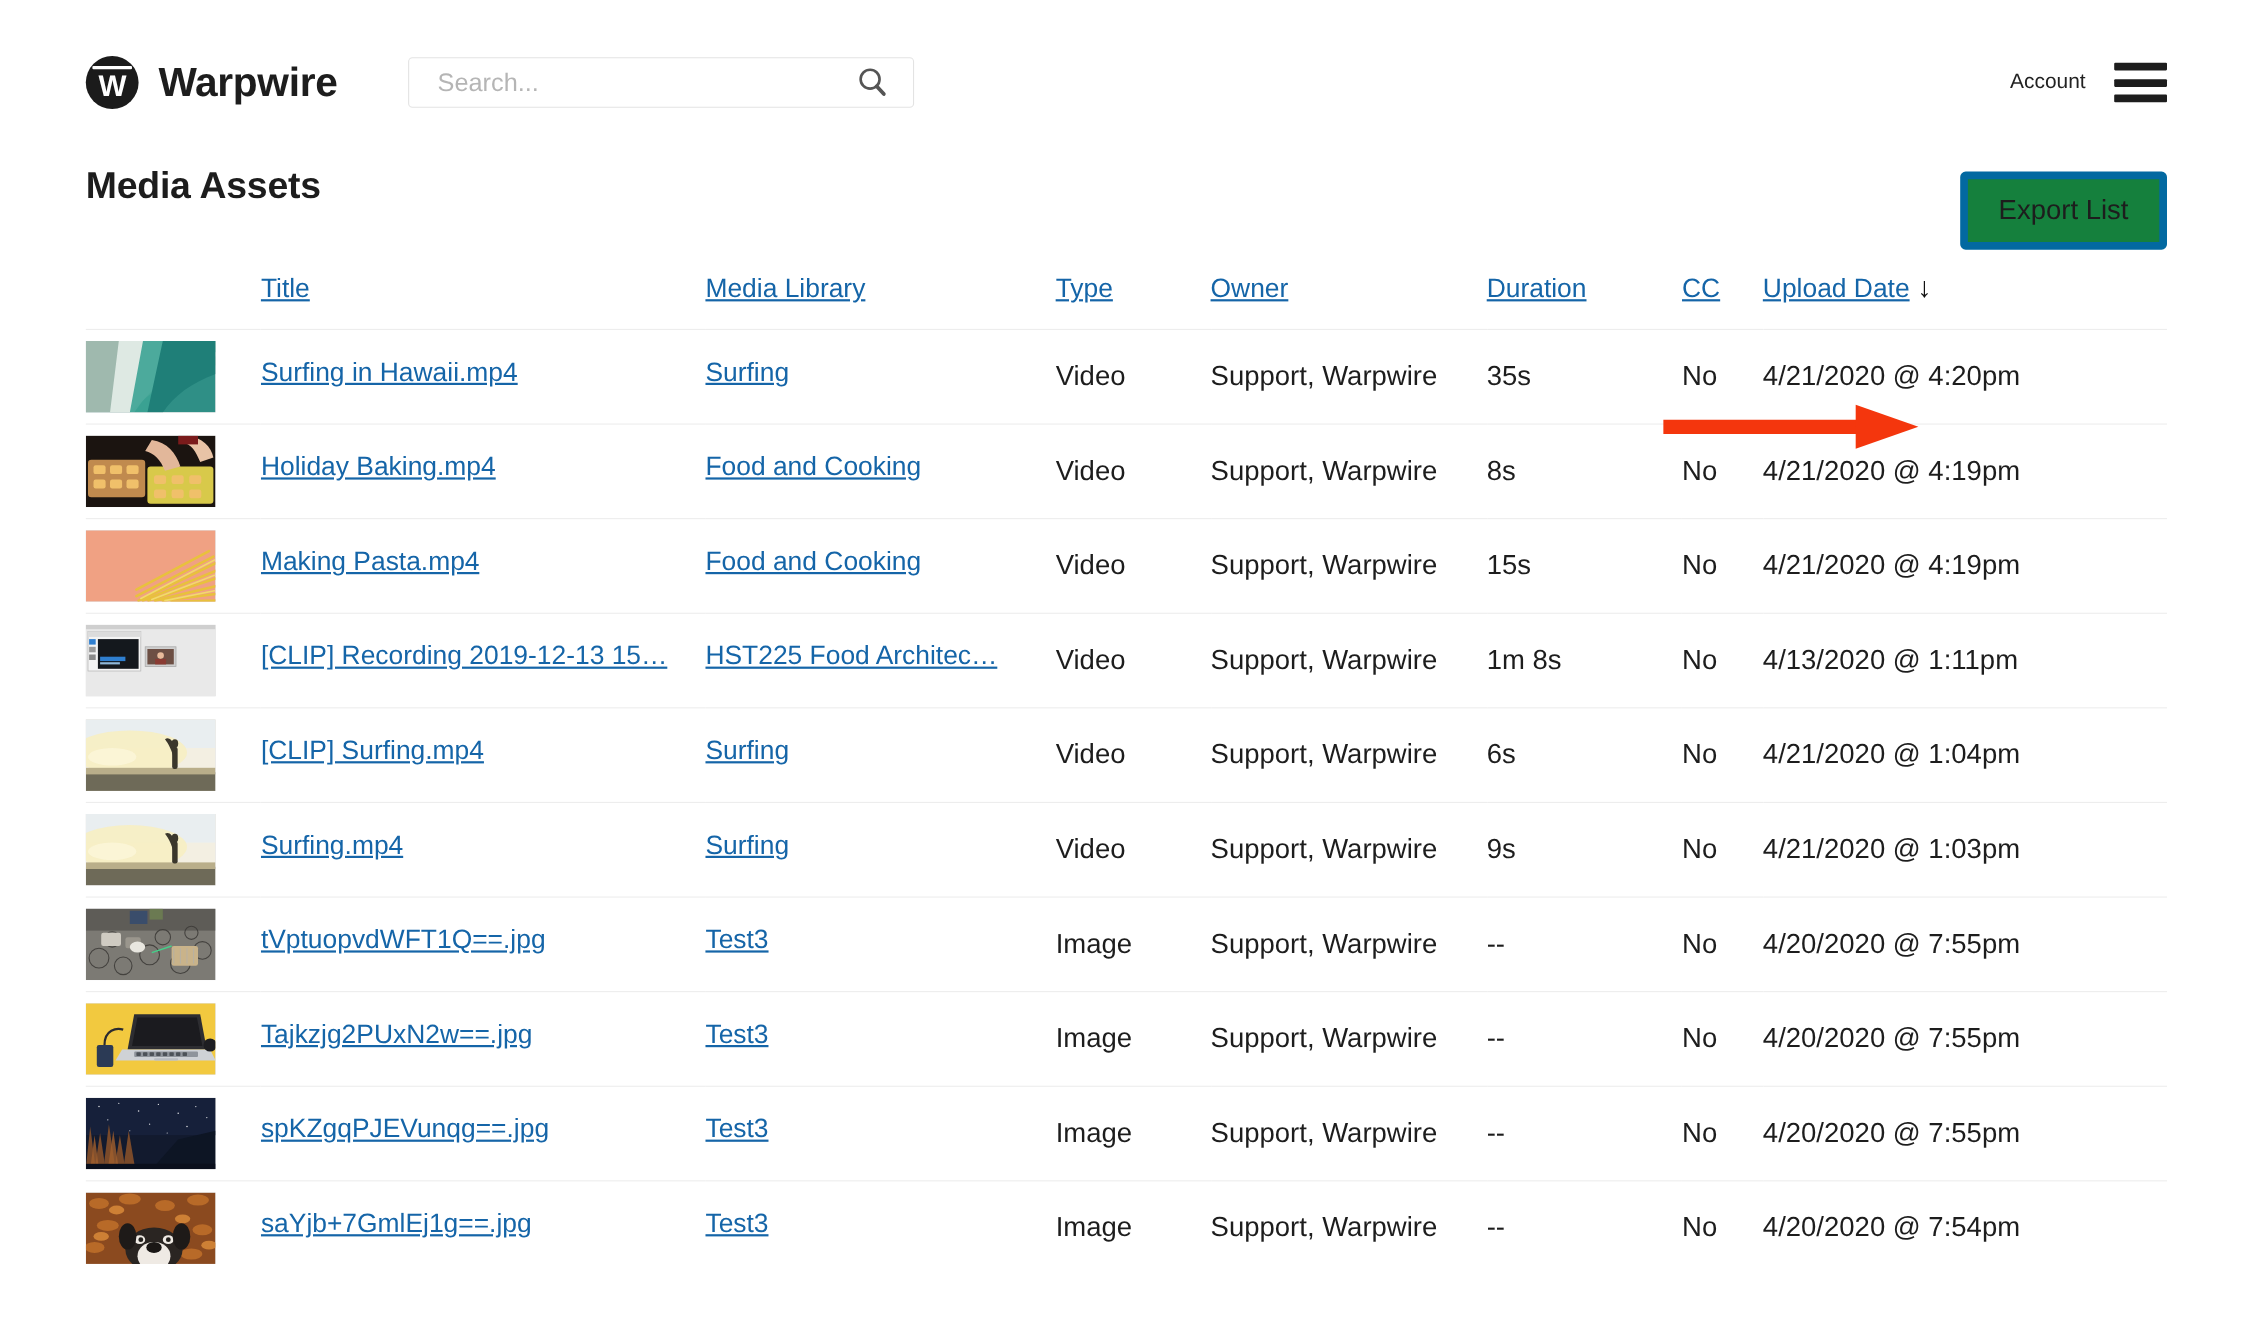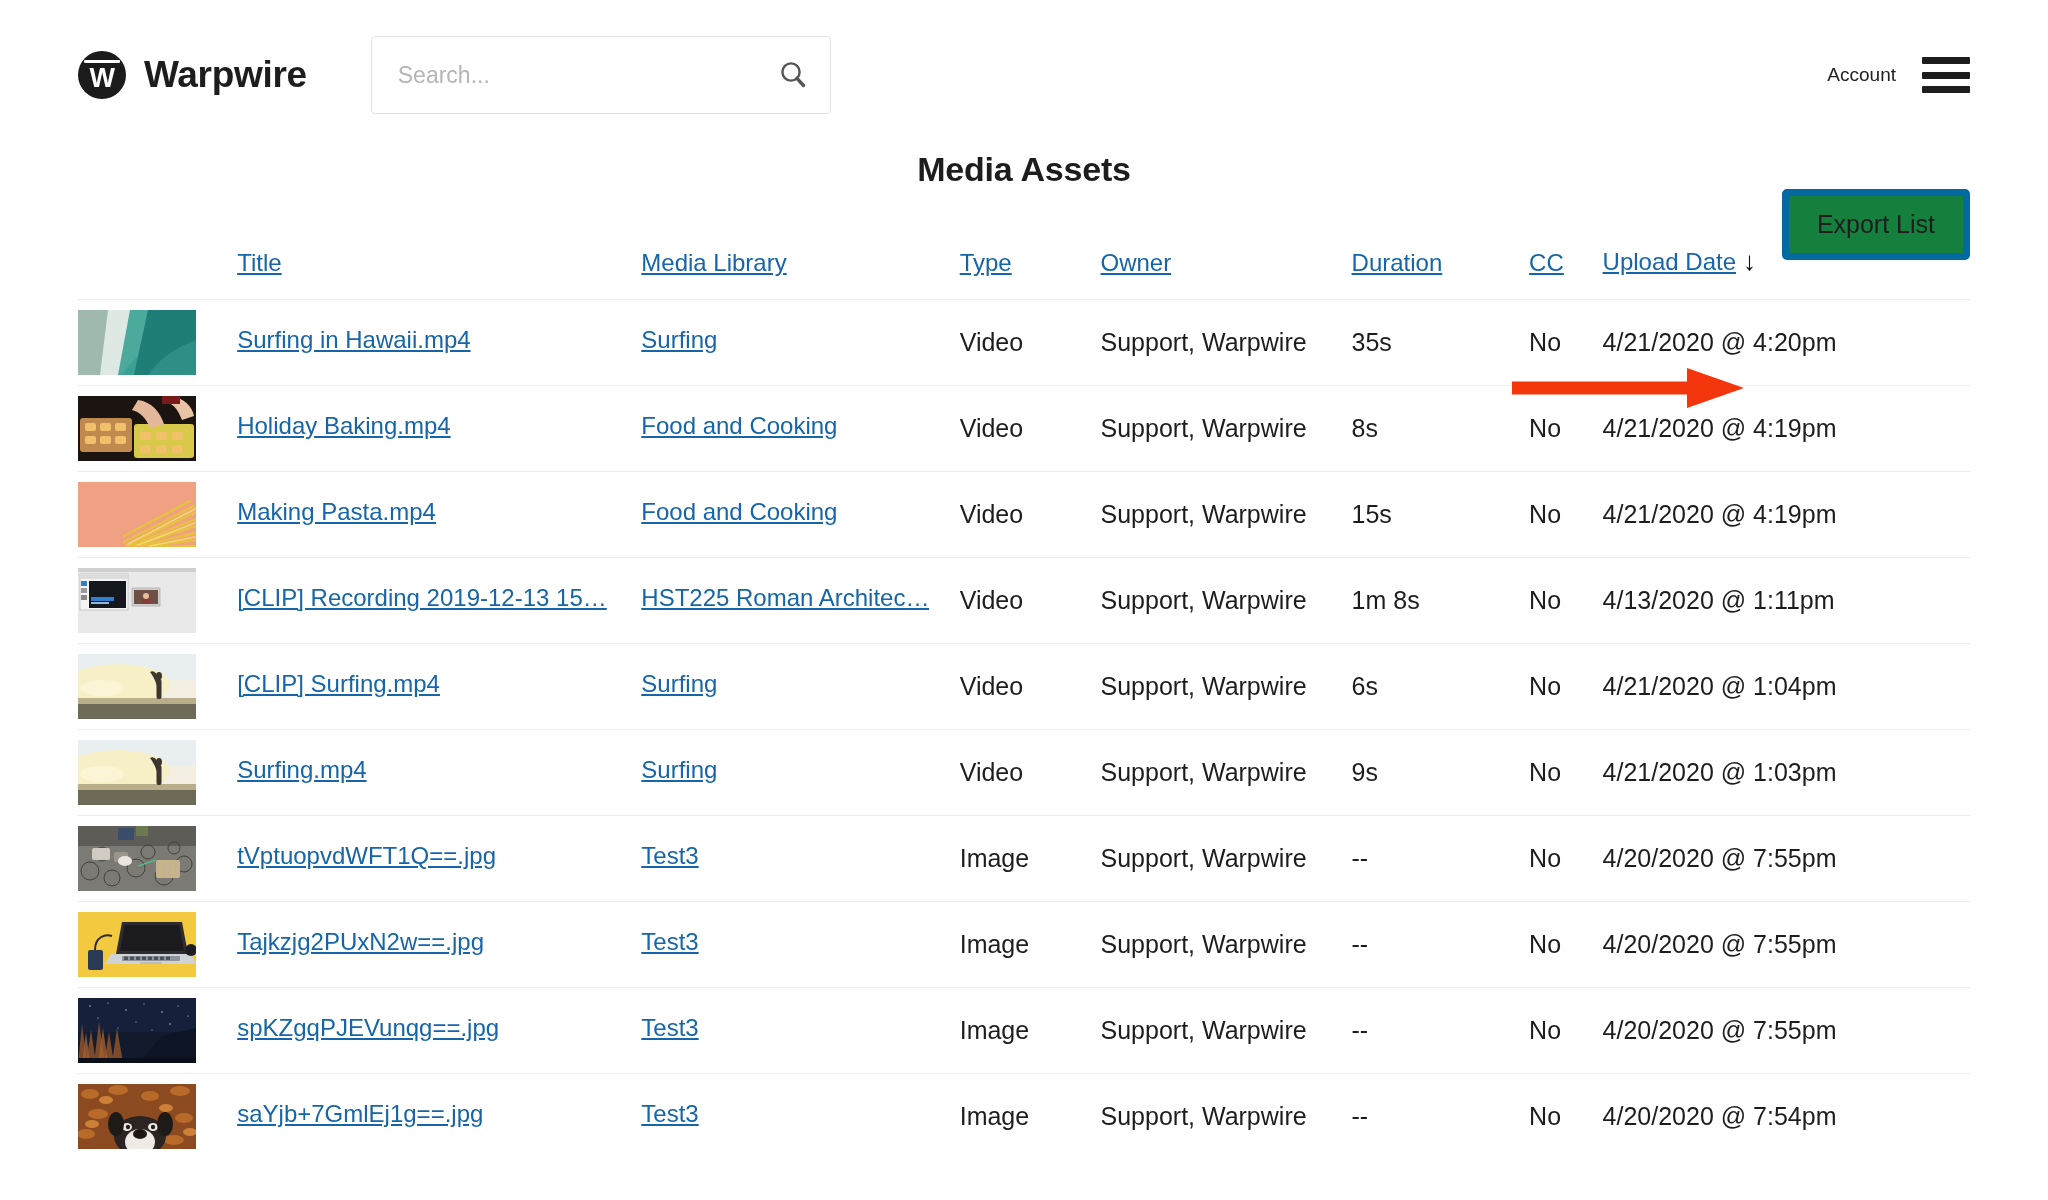--- a/index.html
+++ b/index.html
@@ -62,21 +62,21 @@
   .brand-name {
     font-size: 37px;
     font-weight: bold;
     color: #1d1d1d;
     letter-spacing: -0.3px;
   }
 
   .search-wrap {
     margin-left: 64px;
     width: 460px;
-    height: 78px;
+    height: 46px;
     border: 1px solid #e3e3e3;
     border-radius: 4px;
     display: flex;
     align-items: center;
     padding: 0 22px 0 24px;
     box-sizing: border-box;
     background: #fff;
   }
   .search-input {
     flex: 1 1 auto;
@@ -115,22 +115,20 @@
     background: #1d1d1d;
     border-radius: 1px;
   }
 
   
   .title-row {
     position: relative;
     padding: 0 78px;
     height: 82px;
     display: flex;
-    align-items: center;
-    flex-direction: column;
   }
   .page-title {
     font-size: 34px;
     font-weight: bold;
     color: #1d1d1d;
     letter-spacing: -0.2px;
   }
   .title-right {
     margin-left: auto;
     display: flex;
@@ -456,21 +454,21 @@
       <rect x="56" y="22" width="24" height="14" fill="#6d4f44"></rect>
       <circle cx="68" cy="28" r="3" fill="#e8bb9b"></circle>
       <rect x="63" y="31" width="10" height="5" fill="#8a3b33"></rect>
               </svg>
             </span>
     </td>
     <td>
       <span class="cell-link ellip">[CLIP] Recording 2019-12-13 15…</span>
     </td>
     <td>
-      <span class="cell-link ellip">HST225 Roman Architec…</span>
+      <span class="cell-link ellip">HST225 Food Architec…</span>
     </td>
     <td>
       <span>Video</span>
     </td>
     <td>
       <span>Support, Warpwire</span>
     </td>
     <td>
       <span>1m 8s</span>
     </td>

